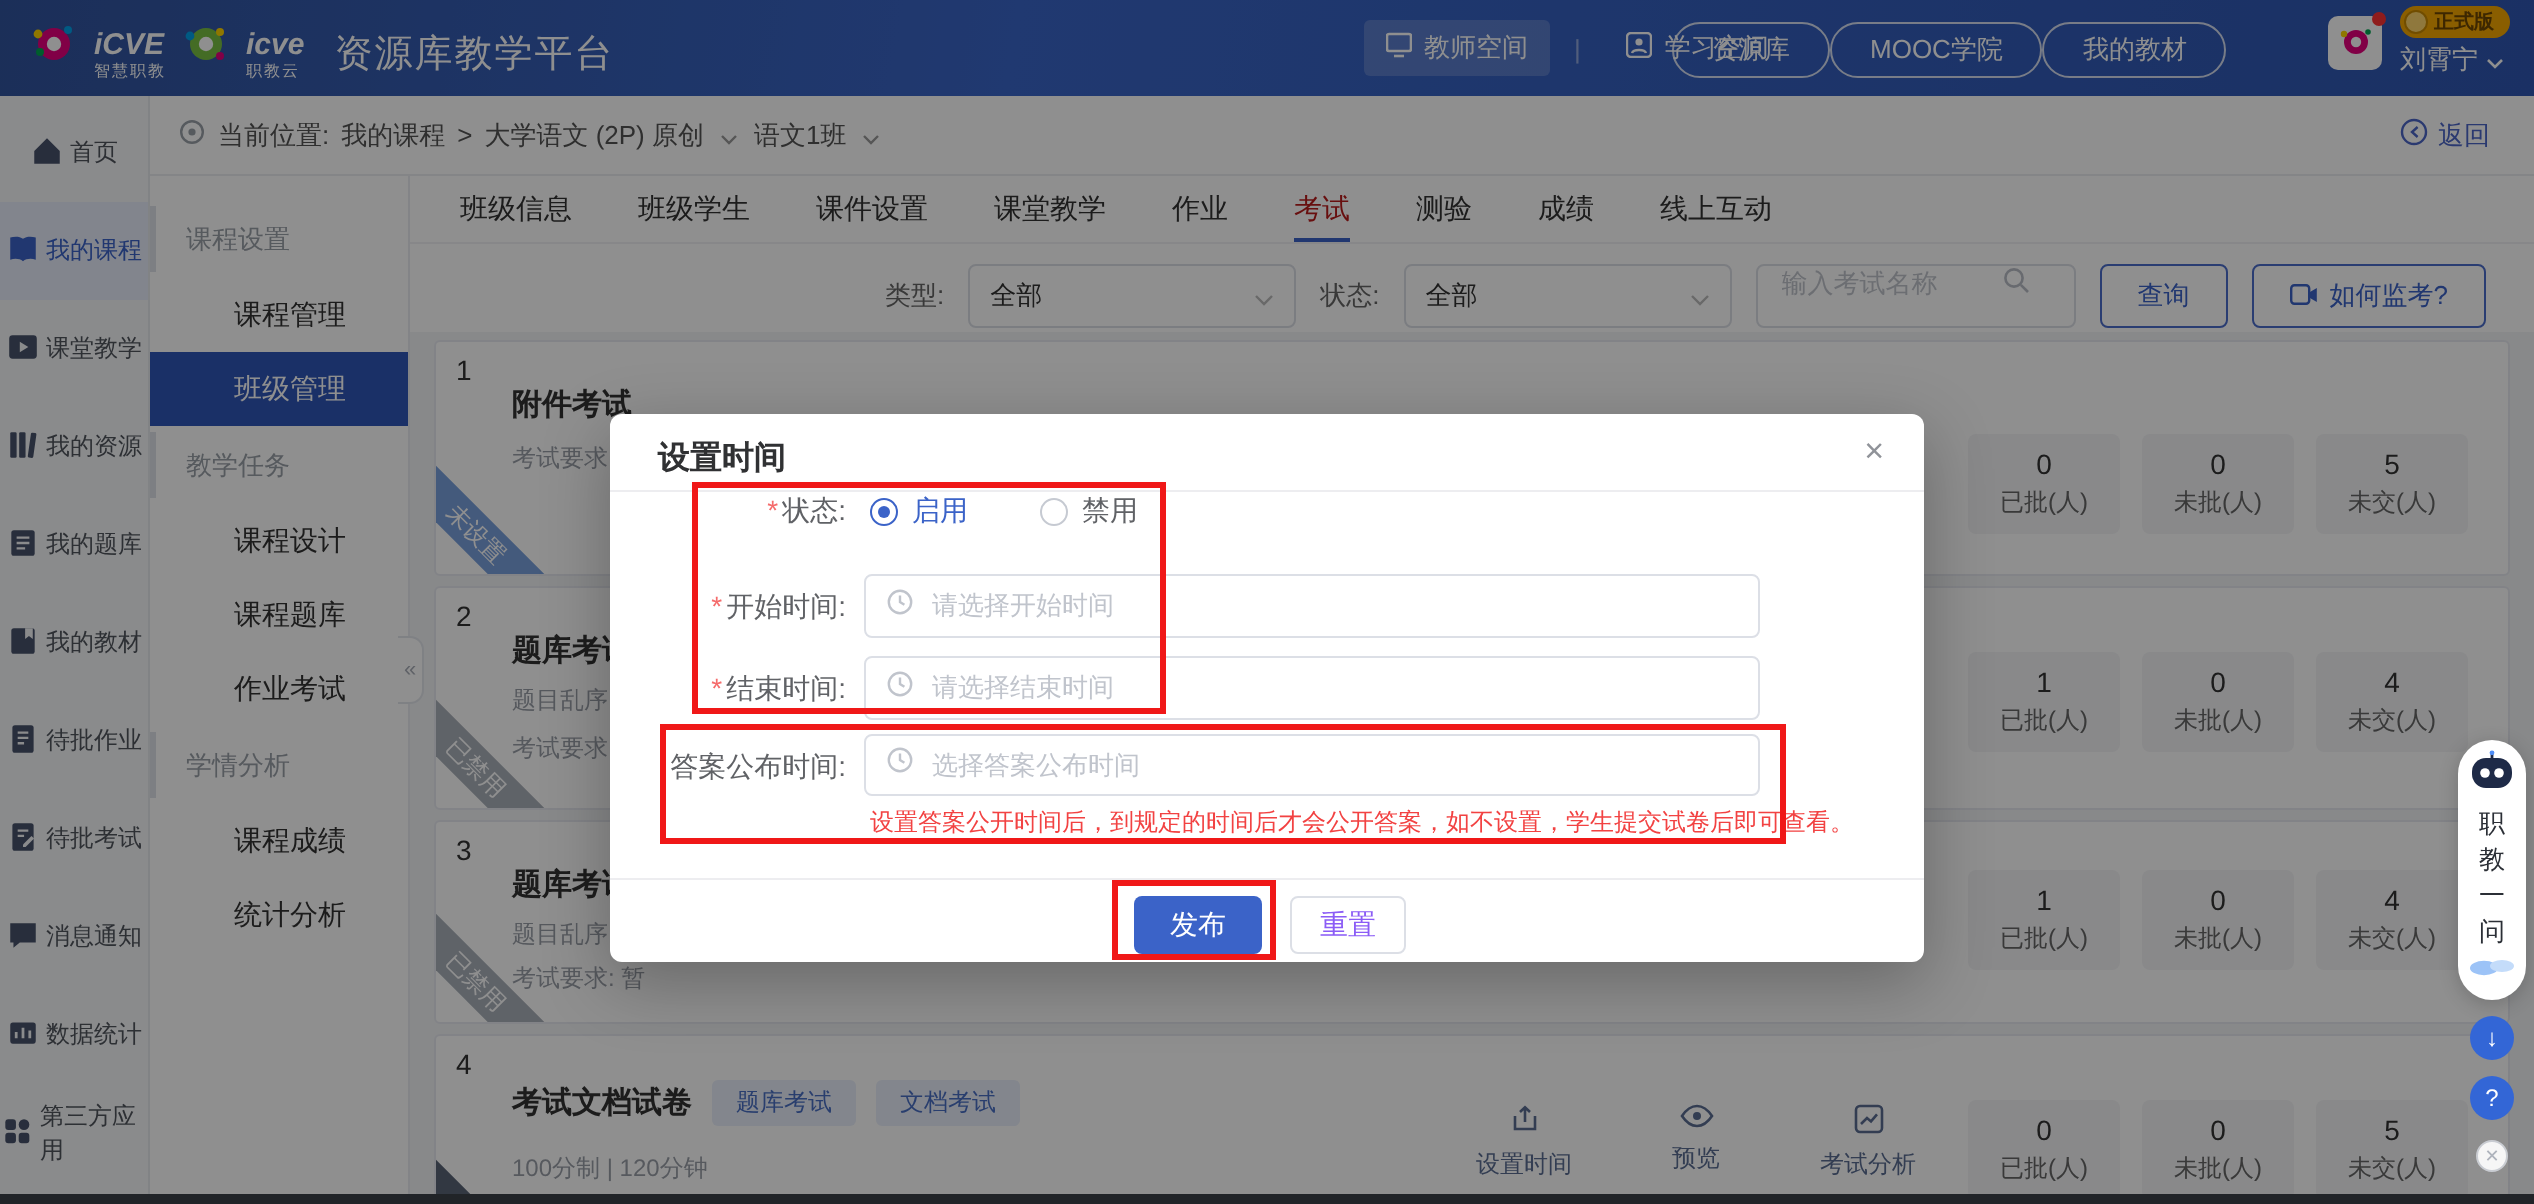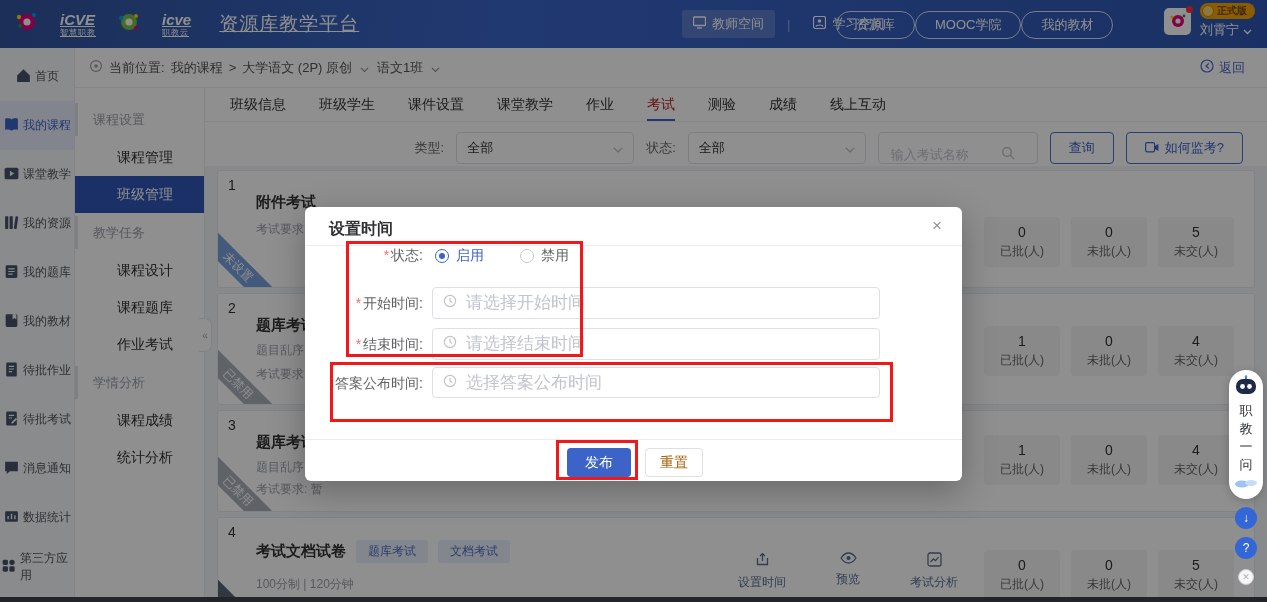--- a/index.html
+++ b/index.html
@@ -3,21 +3,21 @@
 <meta charset="utf-8">
 <style>
   html,body{margin:0;padding:0;background:#222;}
   .app{position:relative;width:1267px;height:602px;background:#fff;overflow:hidden;
        font-family:"Liberation Sans","DejaVu Sans",sans-serif;-webkit-font-smoothing:antialiased;}
   .app *{box-sizing:border-box;}
 
   
   .top-header{position:absolute;left:0;top:0;width:1267px;height:48px;color:#fff;
     background:linear-gradient(100deg,#31549e 0%,#3a66c9 40%,#2f57b2 100%);display:flex;align-items:center;z-index:1;}
-  .logo-group{display:flex;align-items:center;padding-left:14px;gap:20px;text-decoration:underline;}
+  .logo-group{display:flex;align-items:flex-end;padding-left:14px;gap:7px;}
   .logo-text{display:flex;flex-direction:column;line-height:1;}
   .logo-text .lt{font-size:15px;font-weight:bold;font-style:italic;}
   .logo-text .ls{font-size:8px;margin-top:2px;letter-spacing:1px;}
   .platform-title{font-size:19px;margin-left:8px;letter-spacing:1px;font-weight:500;}
   .space-nav{position:absolute;left:682px;top:0;height:48px;display:flex;align-items:center;gap:12px;font-size:13px;}
   .space-btn{display:flex;align-items:center;gap:6px;padding:5px 11px;border-radius:3px;cursor:pointer;}
   .space-btn.active{background:rgba(255,255,255,.18);}
   .nav-divider{color:rgba(255,255,255,.45);}
   .pill-group{position:absolute;left:836px;top:11px;display:flex;}
   .pill{border:1px solid rgba(255,255,255,.8);border-radius:14px;padding:4px 19px;font-size:13px;cursor:pointer;}
@@ -52,24 +52,24 @@
   .cm-section{height:33px;line-height:33px;padding-left:15px;color:#9aa0a8;font-size:13px;border-left:3px solid #dfe3e9;margin:3px 0;}
   .collapse-handle{position:absolute;left:199px;top:318px;width:13px;height:34px;background:#fff;border:1px solid #e3e6ec;border-left:none;
      border-radius:0 7px 7px 0;display:flex;align-items:center;justify-content:center;color:#a9aeb8;font-size:11px;z-index:2;cursor:pointer;}
 
   
   .content{position:absolute;left:205px;top:88px;width:1062px;height:514px;background:#fff;z-index:1;}
   .tabs{display:flex;gap:33px;height:34px;align-items:stretch;padding-left:25px;font-size:14px;color:#333;border-bottom:1px solid #f0f1f4;}
   .tab{line-height:32px;border-bottom:2px solid transparent;cursor:pointer;white-space:nowrap;}
   .tab.active{color:#b91c1c;border-bottom-color:#3b63c8;}
   .filter-row{display:flex;align-items:center;justify-content:flex-end;gap:12px;height:52px;padding-right:24px;font-size:13px;color:#666;}
-  .select{width:178px;height:32px;border:1px solid #dcdfe6;border-radius:4px;display:flex;align-items:center;
+  .select{width:164px;height:32px;border:1px solid #dcdfe6;border-radius:4px;display:flex;align-items:center;
      padding:0 10px;color:#333;background:#fff;cursor:pointer;}
   .select .chev{margin-left:auto;}
-  .search-box{width:160px;height:32px;border:1px solid #dcdfe6;border-radius:4px;display:flex;align-items:flex-end;padding:0 10px;background:#fff;}
+  .search-box{width:160px;height:32px;border:1px solid #dcdfe6;border-radius:4px;display:flex;align-items:flex-start;padding:0 10px;background:#fff;}
   .search-box input{border:none;outline:none;width:112px;font-size:13px;color:#333;font-family:inherit;}
   .search-box input::placeholder{color:#c0c4cc;}
   .btn-outline{height:32px;padding:0 18px;border:1px solid #4c6ecb;border-radius:4px;color:#3b63c8;font-size:13px;
      background:#fff;display:flex;align-items:center;gap:6px;cursor:pointer;}
 
   .card-list{position:absolute;left:0;top:78px;width:1062px;height:436px;background:#f2f4f7;padding:4px 12px 0 12px;}
   .card{position:relative;background:#fff;border:1px solid #e8eaf0;border-radius:3px;margin-bottom:5px;overflow:hidden;}
   .card-no{position:absolute;left:10px;top:6px;font-size:14px;color:#333;}
   .card-title{position:absolute;left:38px;top:22px;font-size:15px;font-weight:bold;color:#333;display:flex;align-items:center;gap:10px;}
   .chip{background:#e9effb;color:#4a6fc4;font-size:12px;font-weight:normal;padding:3px 12px;border-radius:3px;}
@@ -96,27 +96,27 @@
   .m-label{position:absolute;left:0;width:118px;text-align:right;font-size:14px;color:#606266;}
   .req{color:#f56c6c;margin-right:2px;}
   .radio-group{position:absolute;left:130px;top:40px;display:flex;gap:36px;}
   .radio{display:flex;align-items:center;gap:7px;font-size:14px;color:#606266;cursor:pointer;}
   .rdot{position:relative;width:14px;height:14px;border-radius:50%;border:1px solid #c6cad2;background:#fff;}
   .radio.checked .rdot{border-color:#3b63c8;}
   .radio.checked .rdot::after{content:"";position:absolute;inset:3px;border-radius:50%;background:#3b63c8;}
   .radio.checked .rlabel{color:#3b63c8;}
   .time-input{position:absolute;left:127px;width:448px;height:32px;border:1px solid #dcdfe6;border-radius:4px;
      display:flex;align-items:center;gap:7px;padding:0 10px;background:#fff;}
-  .time-input input{border:none;outline:none;flex:1;font-size:17px;color:#333;font-family:Liberation Serif, serif;}
+  .time-input input{border:none;outline:none;flex:1;font-size:13px;color:#333;font-family:Liberation Serif, serif;}
   .time-input input::placeholder{color:#c0c4cc;}
   .m-hint{position:absolute;left:130px;top:196px;font-size:12px;color:#f24242;}
   .modal-footer-divider{position:absolute;left:0;top:232px;width:100%;border-top:1px solid #ededf0;}
   .btn-publish{position:absolute;left:262px;top:241px;width:64px;height:29px;background:#3b63c8;color:#fff;border:none;
      border-radius:4px;font-size:14px;cursor:pointer;font-family:inherit;}
-  .btn-reset{position:absolute;left:340px;top:241px;width:58px;height:29px;background:#fff;color:#a16207;
+  .btn-reset{position:absolute;left:340px;top:241px;width:58px;height:29px;background:#fff;color:#8b5cf6;
      border:1px solid #dcdfe6;border-radius:4px;font-size:14px;cursor:pointer;font-family:inherit;}
 
   
   .anno{position:absolute;border:3px solid #f01818;z-index:60;pointer-events:none;}
   .anno1{left:346px;top:241px;width:237px;height:116px;}
   .anno2{left:330px;top:362px;width:563px;height:60px;}
   .anno3{left:556px;top:440px;width:82px;height:40px;}
 
   
   .assistant{position:absolute;left:1227px;top:370px;width:38px;z-index:55;display:flex;flex-direction:column;align-items:center;}
@@ -545,20 +545,21 @@
     <div class="m-label" style="top:168px">
       <span>答案公布时间:</span>
     </div>
     <div class="time-input" style="top:160px;height:31px">
       <span><svg width="14" height="14" viewBox="0 0 14 14">
             <circle cx="7" cy="7" r="5.6" fill="none" stroke="#c0c4cc" stroke-width="1.2"></circle>
             <path d="M7 3.8V7l2.2 1.4" fill="none" stroke="#c0c4cc" stroke-width="1.2"></path>
           </svg></span>
       <input type="text" placeholder="选择答案公布时间" style="">
     </div>
+    <div class="m-hint">设置答案公开时间后，到规定的时间后才会公开答案，如不设置，学生提交试卷后即可查看。</div>
 
     <div class="modal-footer-divider"></div>
     <button class="btn-publish">发布</button>
     <button class="btn-reset">重置</button>
   </div>
 
   <div class="anno anno1"></div>
   <div class="anno anno2"></div>
   <div class="anno anno3"></div>
 

